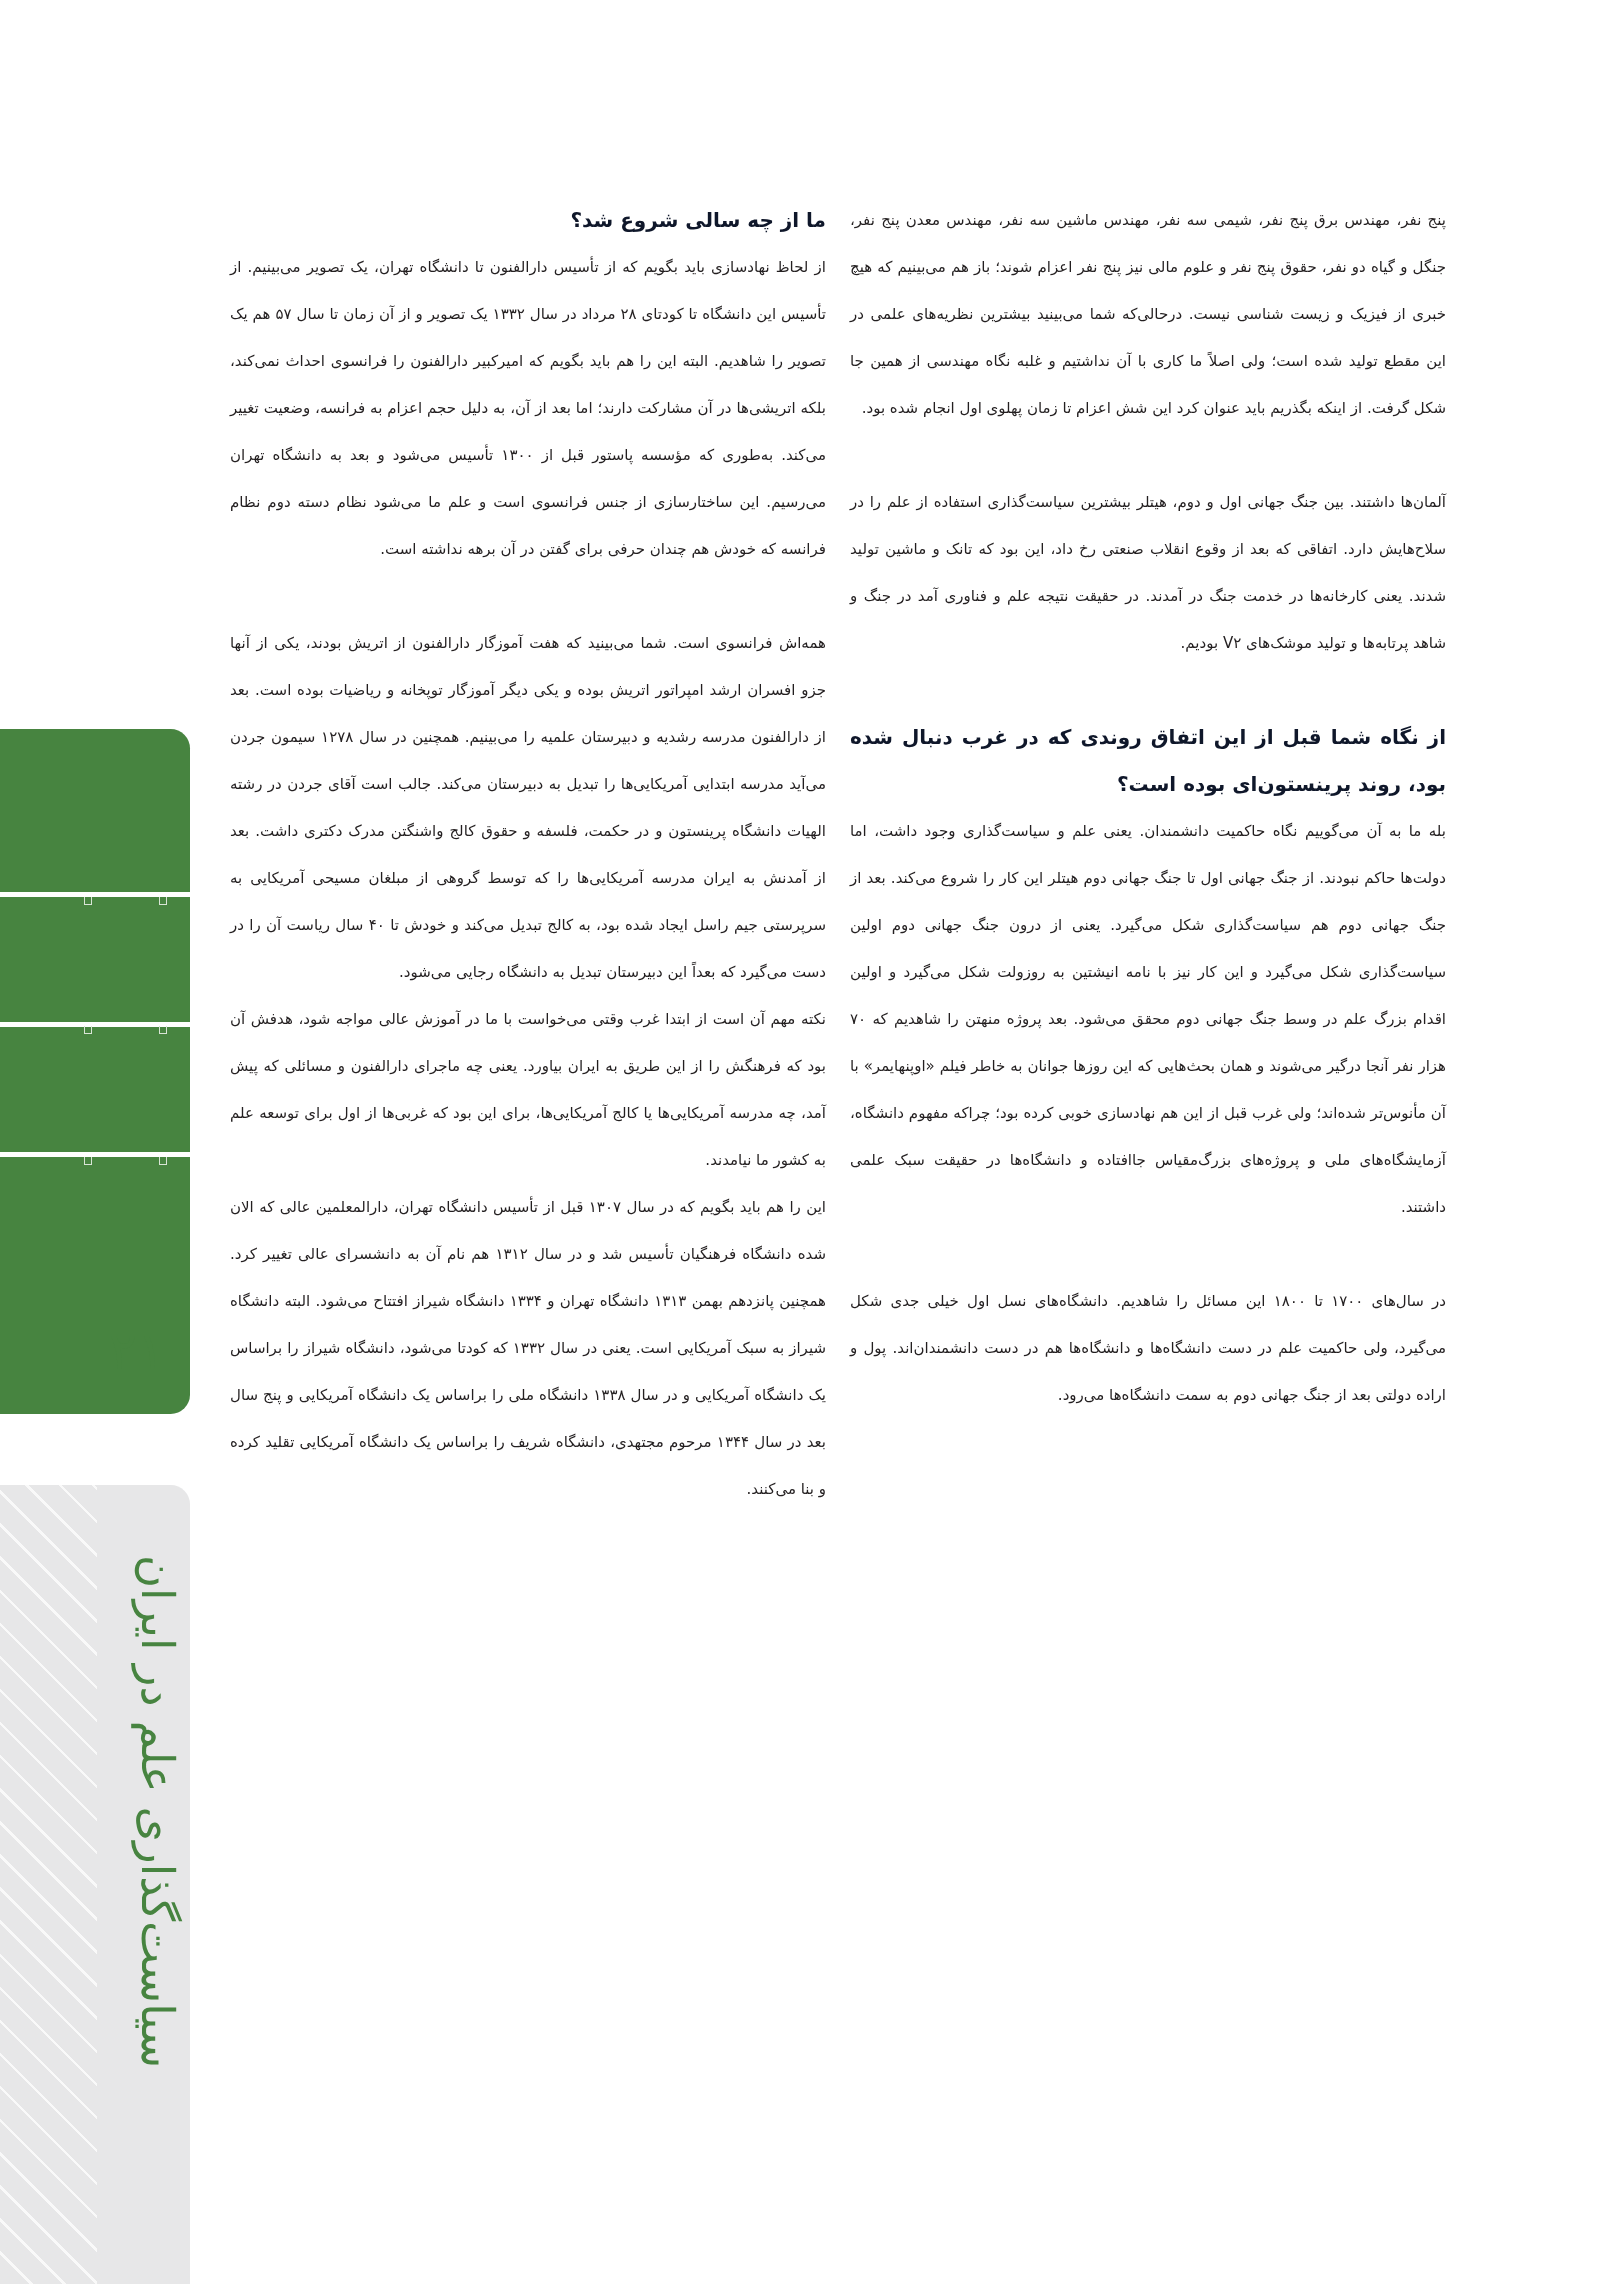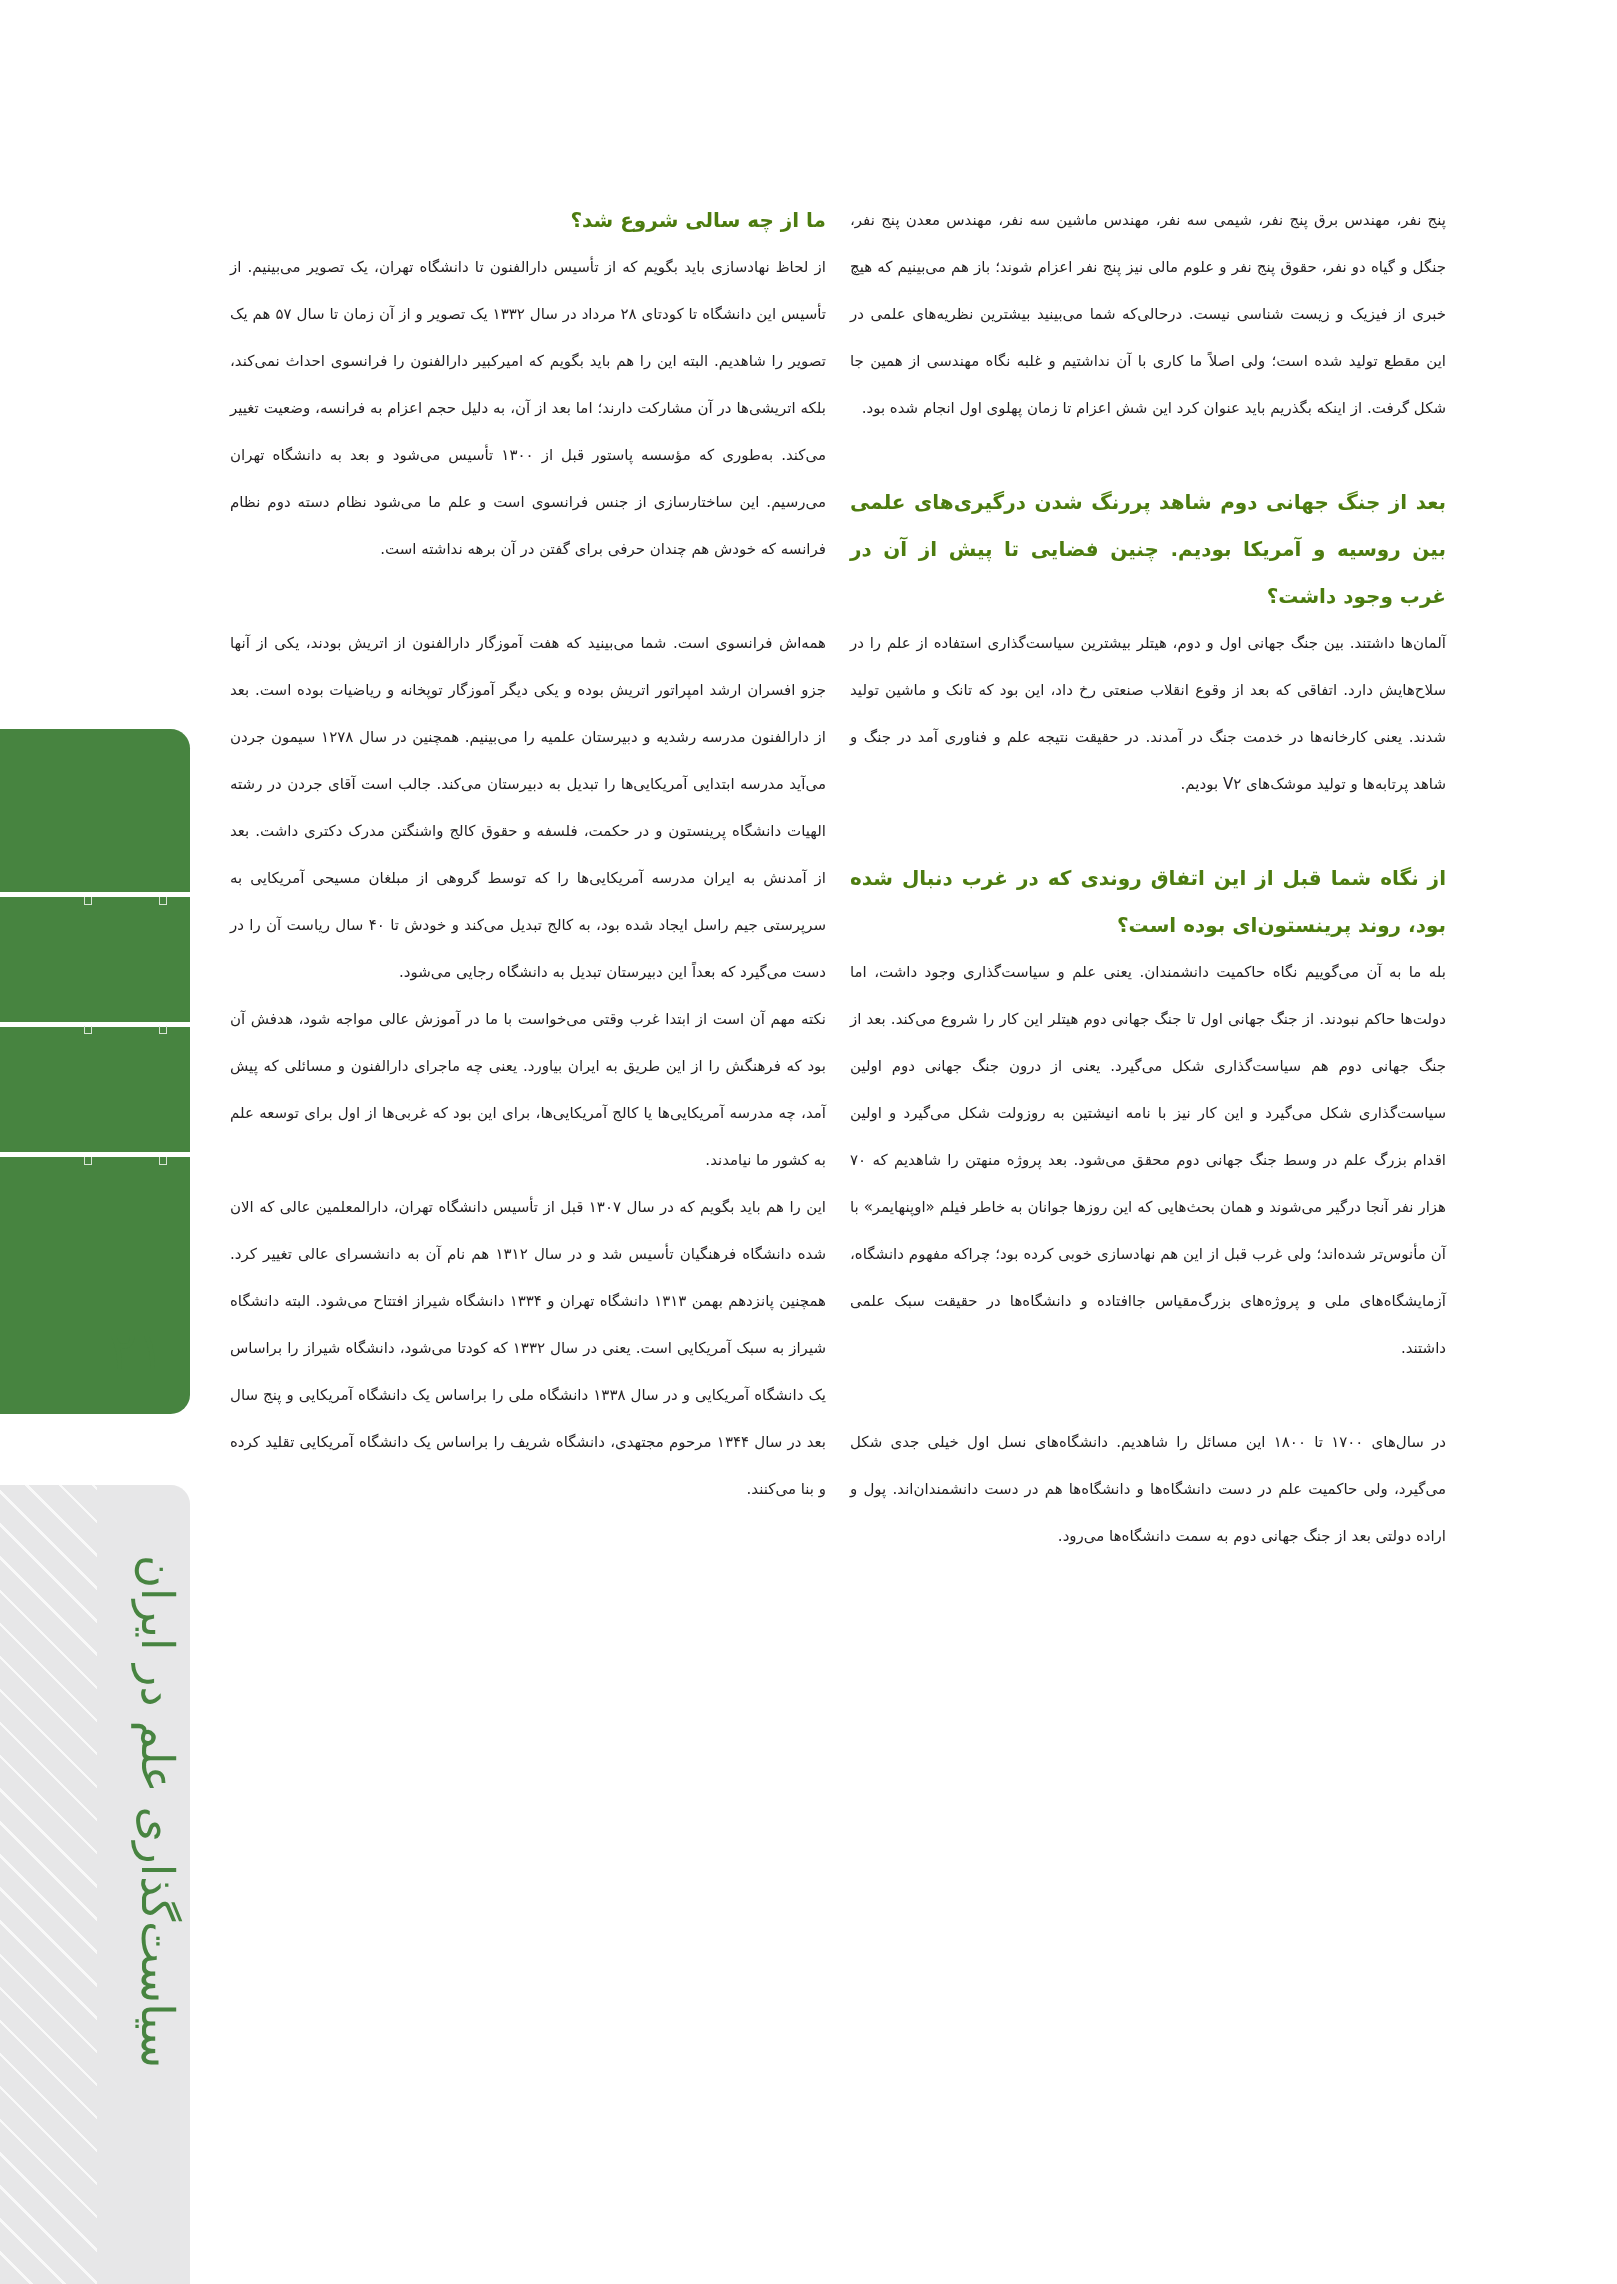--- a/index.html
+++ b/index.html
@@ -28,21 +28,21 @@
                    transform: rotate(90deg) translateY(-50%);
                    color: #478440; font-family: "DejaVu Sans", sans-serif; font-size: 45px;
                    font-weight: 300; white-space: nowrap; direction: rtl; letter-spacing: 0.8px; }
 
   
   .column { position: absolute; top: 197px; width: 596px; direction: rtl; text-align: justify;
             text-align-last: right; }
   .col-right { left: 850px; }
   .col-left  { left: 230px; }
   .p { font-size: 15px; line-height: 47px; margin: 0; }
-  .q { font-size: 20px; line-height: 47px; margin: 0; color: #4d7c0f; font-weight: bold; }
+  .q { font-size: 20px; line-height: 47px; margin: 0; color: #0f172a; font-weight: bold; }
   .gap { height: 47px; }
 </style>
 </head>
 <body>
 
 <div class="green-panel"></div>
 
 <div class="sb-icon" style="top:806px;">
   <svg viewBox="0 0 100 100" fill="none" stroke="#ffffff" stroke-width="4" stroke-linecap="round" stroke-linejoin="round">
     <rect x="6" y="4" width="30" height="6" rx="1"></rect>
@@ -114,21 +114,20 @@
 
 <div class="logo">فرهیختگان</div>
 <div class="page-number">۲۱</div>
 
 <div class="grey-panel"></div>
 <div class="section-title">سیاست‌گذاری علم در ایران</div>
 
 <div class="column col-right">
   <p class="p">پنج نفر، مهندس برق پنج نفر، شیمی سه نفر، مهندس ماشین سه نفر، مهندس معدن پنج نفر، جنگل و گیاه دو نفر، حقوق پنج نفر و علوم مالی نیز پنج نفر اعزام شوند؛ باز هم می‌بینیم که هیچ خبری از فیزیک و زیست شناسی نیست. درحالی‌که شما می‌بینید بیشترین نظریه‌های علمی در این مقطع تولید شده است؛ ولی اصلاً ما کاری با آن نداشتیم و غلبه نگاه مهندسی از همین جا شکل گرفت. از اینکه بگذریم باید عنوان کرد این شش اعزام تا زمان پهلوی اول انجام شده بود.</p>
   <div class="gap"></div>
-  <p class="q">بعد از جنگ جهانی دوم شاهد پررنگ شدن درگیری‌های علمی بین روسیه و آمریکا بودیم. چنین فضایی تا پیش از آن در غرب وجود داشت؟</p>
   <p class="p">آلمان‌ها داشتند. بین جنگ جهانی اول و دوم، هیتلر بیشترین سیاست‌گذاری استفاده از علم را در سلاح‌هایش دارد. اتفاقی که بعد از وقوع انقلاب صنعتی رخ داد، این بود که تانک و ماشین تولید شدند. یعنی کارخانه‌ها در خدمت جنگ در آمدند. در حقیقت نتیجه علم و فناوری آمد در جنگ و شاهد پرتابه‌ها و تولید موشک‌های V۲ بودیم.</p>
   <div class="gap"></div>
   <p class="q">از نگاه شما قبل از این اتفاق روندی که در غرب دنبال شده بود، روند پرینستون‌ای بوده است؟</p>
   <p class="p">بله ما به آن می‌گوییم نگاه حاکمیت دانشمندان. یعنی علم و سیاست‌گذاری وجود داشت، اما دولت‌ها حاکم نبودند. از جنگ جهانی اول تا جنگ جهانی دوم هیتلر این کار را شروع می‌کند. بعد از جنگ جهانی دوم هم سیاست‌گذاری شکل می‌گیرد. یعنی از درون جنگ جهانی دوم اولین سیاست‌گذاری شکل می‌گیرد و این کار نیز با نامه انیشتین به روزولت شکل می‌گیرد و اولین اقدام بزرگ علم در وسط جنگ جهانی دوم محقق می‌شود. بعد پروژه منهتن را شاهدیم که ۷۰ هزار نفر آنجا درگیر می‌شوند و همان بحث‌هایی که این روزها جوانان به خاطر فیلم «اوپنهایمر» با آن مأنوس‌تر شده‌اند؛ ولی غرب قبل از این هم نهادسازی خوبی کرده بود؛ چراکه مفهوم دانشگاه، آزمایشگاه‌های ملی و پروژه‌های بزرگ‌مقیاس جاافتاده و دانشگاه‌ها در حقیقت سبک علمی داشتند.</p>
   <div class="gap"></div>
   <p class="p">در سال‌های ۱۷۰۰ تا ۱۸۰۰ این مسائل را شاهدیم. دانشگاه‌های نسل اول خیلی جدی شکل می‌گیرد، ولی حاکمیت علم در دست دانشگاه‌ها و دانشگاه‌ها هم در دست دانشمندان‌اند. پول و اراده دولتی بعد از جنگ جهانی دوم به سمت دانشگاه‌ها می‌رود.</p>
   <div class="gap"></div>
 </div>
 
 <div class="column col-left">

